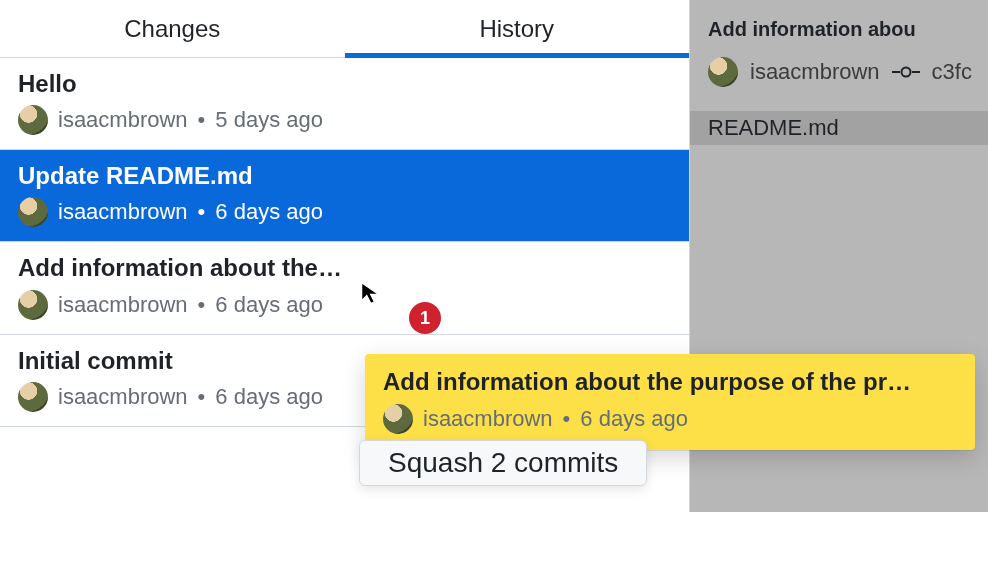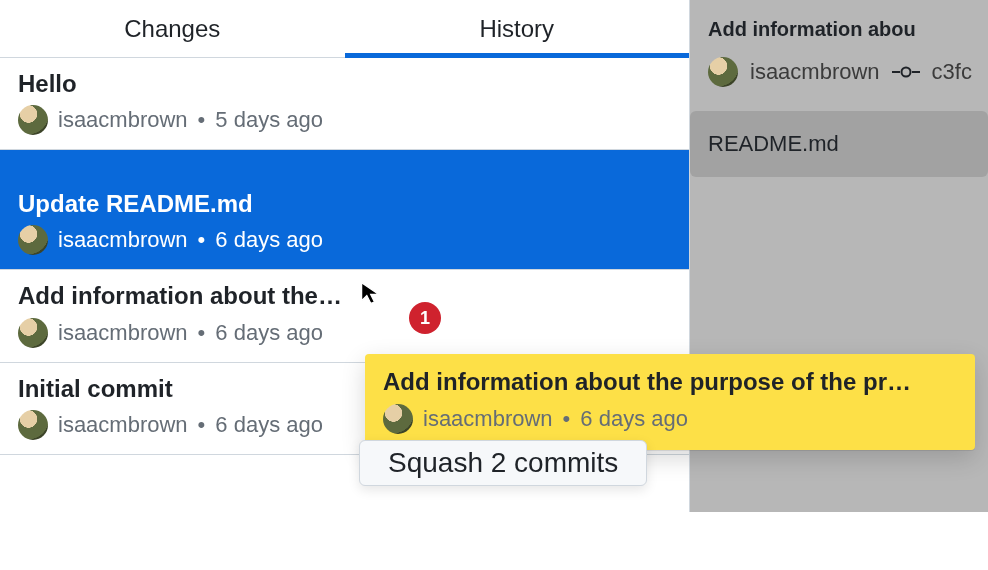--- a/index.html
+++ b/index.html
@@ -19,21 +19,21 @@
   .branch-select { display: flex; align-items: center; gap: 14px; height: 48px; border: 1px solid #d0d7de; border-radius: 8px; background: #fff; padding: 0 16px; font-size: 24px; color: #656d76; }
   .branch-icon { width: 24px; height: 24px; color: #656d76; flex-shrink: 0; }
   .branch-icon svg { width: 100%; height: 100%; display: block; }
 
   
   .commit-list { flex: 1; overflow: visible; position: relative; }
   .commit { padding: 10px 18px 14px 18px; border-bottom: 1px solid #d0d7de; }
   .commit .title { font-size: 24px; font-weight: 600; line-height: 1.3; white-space: nowrap; overflow: hidden; text-overflow: ellipsis; max-width: 640px; }
   .commit .meta { display: flex; align-items: center; gap: 10px; font-size: 22px; color: #656d76; margin-top: 6px; }
   .commit.selected { background: #0969da; color: #fff; }
-  .commit.selected .title { color: #fff; margin-top: 28px; }
+  .commit.selected .title { color: #fff; }
   .commit.selected .meta { color: #fff; }
   .commit .avatar { width: 30px; height: 30px; border-radius: 50%; flex-shrink: 0; background: radial-gradient(circle at 35% 30%, #e6cfa6 0 30%, #5d6a3e 31% 70%, #3c4428 71% 100%); display: inline-block; }
   .dot { }
 
   
   .drag-layer { position: absolute; left: 359px; top: 280px; z-index: 30; }
   .cursor { position: absolute; left: 0; top: 0; width: 26px; height: 26px; }
   .cursor svg { width: 100%; height: 100%; }
   .badge { position: absolute; left: 50px; top: 22px; width: 32px; height: 32px; border-radius: 50%; background: #cf222e; color: #fff; font-size: 18px; font-weight: 700; display: flex; align-items: center; justify-content: center; }
   .drag-card { position: absolute; left: 6px; top: 74px; width: 610px; background: #fde047; box-shadow: 0 1px 0 rgba(0,0,0,.08), 0 8px 24px rgba(0,0,0,.16); border-radius: 4px; padding: 14px 18px 16px 18px; }
@@ -43,21 +43,21 @@
 
   .tooltip { position: absolute; left: 0px; top: 160px; background: #f6f8fa; border: 1px solid #d0d7de; border-radius: 6px; padding: 6px 28px; font-size: 28px; color: #1f2328; box-shadow: 0 4px 12px rgba(0,0,0,.1); white-space: nowrap; }
 
   
   .right-inner { padding: 18px 0 0 18px; color: #1f2328; }
   .r-title { font-size: 20px; font-weight: 700; white-space: nowrap; overflow: hidden; }
   .r-meta { display: flex; align-items: center; gap: 12px; margin-top: 16px; font-size: 22px; color: #3b3b3b; }
   .r-meta .avatar { width: 30px; height: 30px; border-radius: 50%; background: radial-gradient(circle at 35% 30%, #e6cfa6 0 30%, #5d6a3e 31% 70%, #3c4428 71% 100%); }
   .sha-icon { width: 28px; height: 18px; }
   .sha-icon svg { width: 100%; height: 100%; display: block;}
-  .file-row { margin-top: 24px; background: #a2a2a2; padding: 20px 18px; font-size: 22px; color: #1f2328; margin-left:-18px;border-radius:6px;}
+  .file-row { margin-top: 24px; background: #a2a2a2; padding: 4px 18px; font-size: 22px; color: #1f2328; margin-left:-18px;}
 
   
   .commit.partial .title { max-width: 330px; }
 </style>
 </head>
 <body>
 
 <div class="app">
 
   <div class="left">

